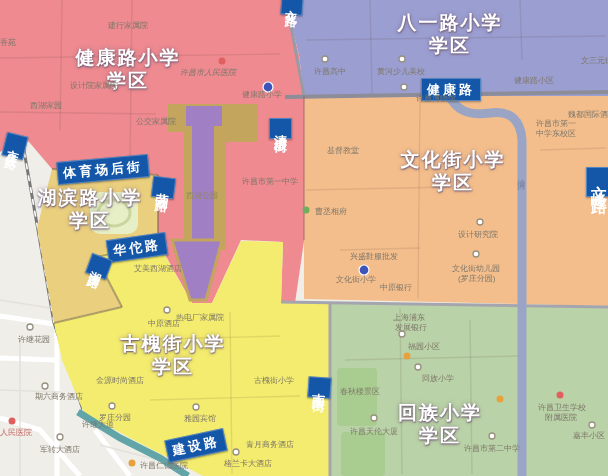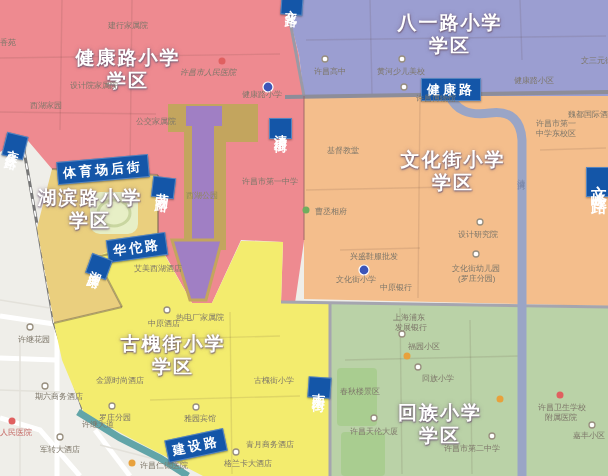--- a/index.html
+++ b/index.html
@@ -211,21 +211,21 @@
   <div class="poi" style="left:99px;top:413px;">罗庄分园</div>
   <div class="poi" style="left:184px;top:414px;">雅园宾馆</div>
   <div class="poi" style="left:246px;top:440px;">青月商务酒店</div>
   <div class="poi" style="left:224px;top:459px;text-align:center;">格兰卡大酒店</div>
   <div class="poi" style="left:393px;top:313px;">上海浦东</div>
   <div class="poi" style="left:395px;top:323px;">发展银行</div>
   <div class="poi" style="left:408px;top:342px;">福园小区</div>
   <div class="poi" style="left:422px;top:374px;">回族小学</div>
   <div class="poi" style="left:340px;top:387px;">春秋楼景区</div>
   <div class="poi" style="left:350px;top:427px;">许昌天伦大厦</div>
-  <div class="poi" style="left:444px;top:444px;">许昌市第二中学</div>
+  <div class="poi" style="left:464px;top:444px;">许昌市第二中学</div>
   <div class="poi" style="left:538px;top:403px;">许昌卫生学校</div>
   <div class="poi" style="left:545px;top:413px;">附属医院</div>
   <div class="poi" style="left:573px;top:431px;">嘉丰小区</div>
   <div class="poi" style="left:18px;top:335px;">许继花园</div>
   <div class="poi" style="left:0px;top:392px;margin-left:35px;">期六商务酒店</div>
   <div class="poi red" style="left:0px;top:428px;">人民医院</div>
   <div class="poi" style="left:40px;top:445px;">军转大酒店</div>
   <div class="poi" style="left:140px;top:461px;">许昌仁德医院</div>
   <div class="poi" style="left:82px;top:420px;">许继大道</div>
   <div class="poi park" style="left:186px;top:191px;">西湖公园</div>

